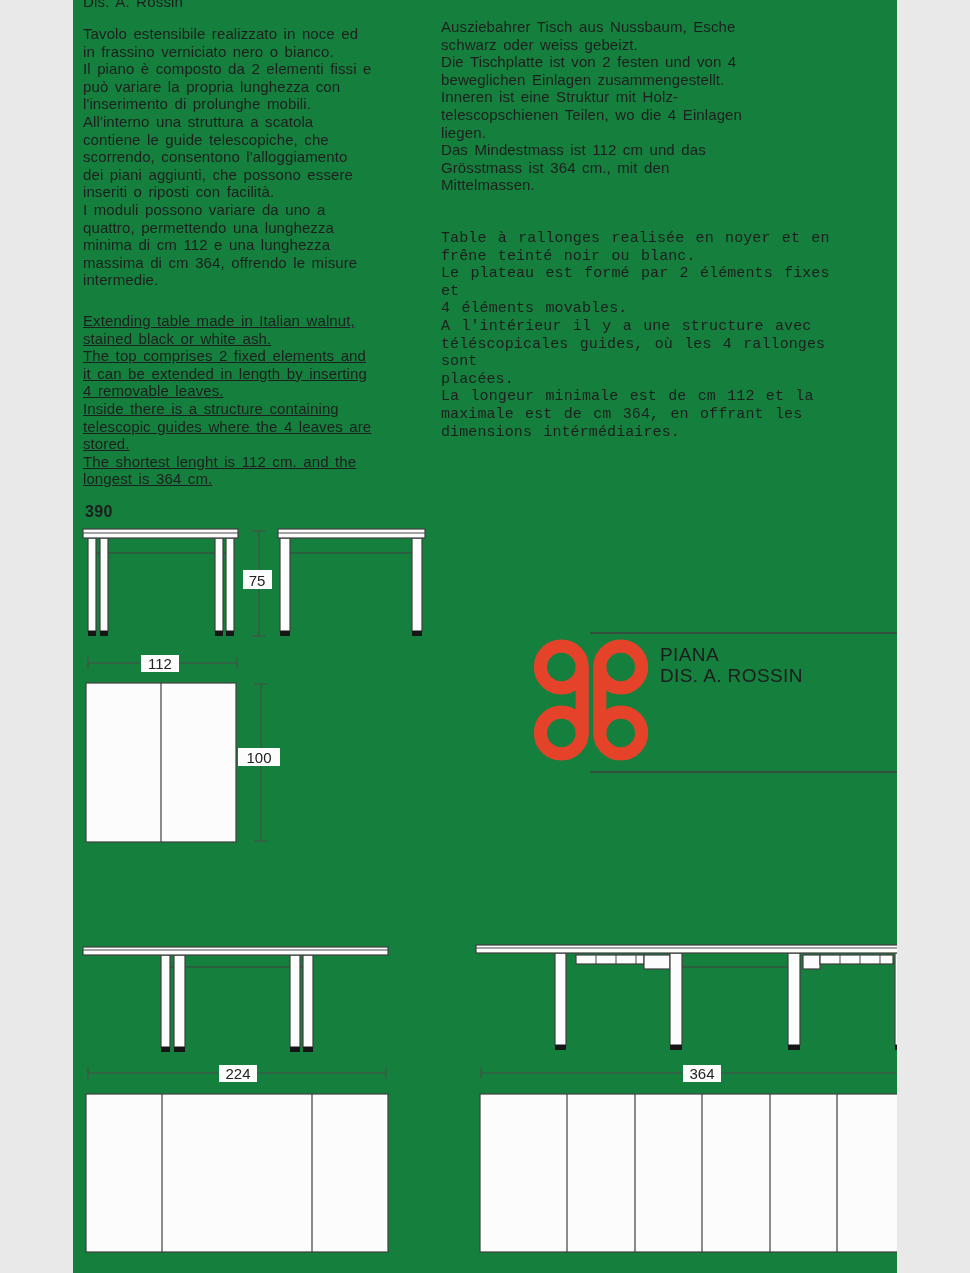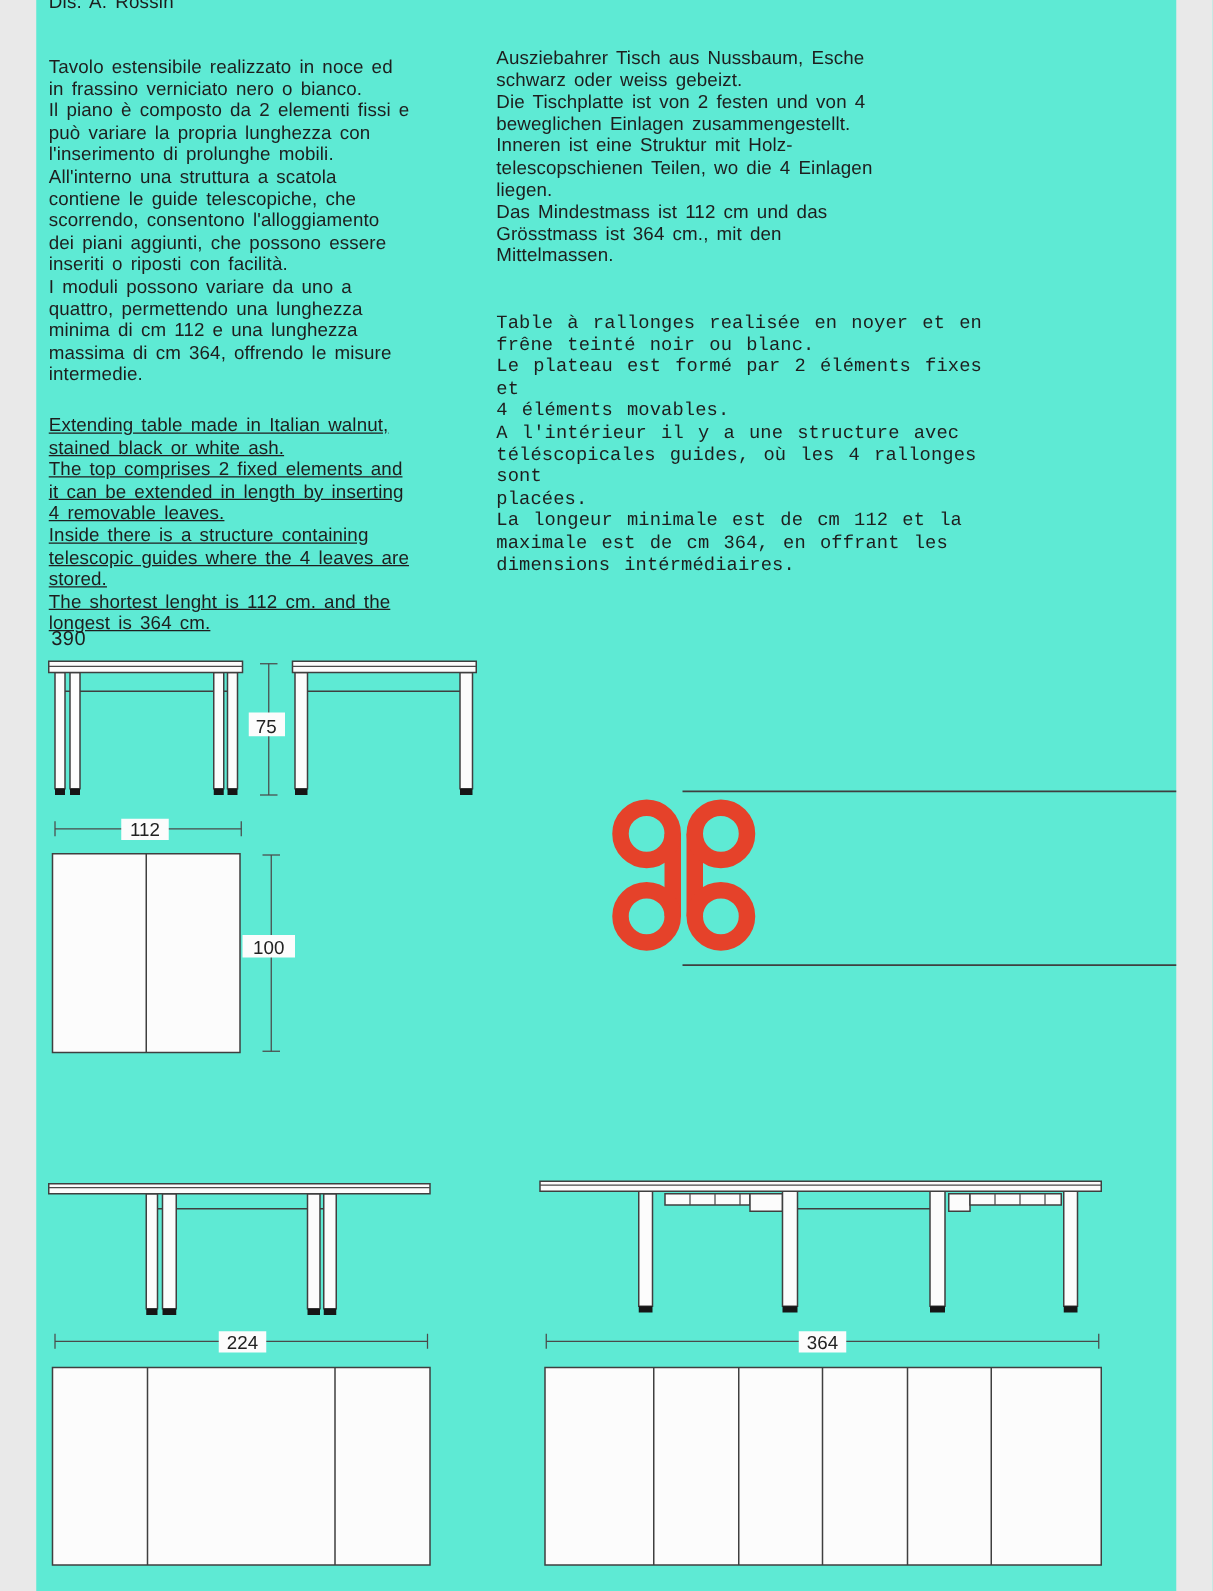--- a/index.html
+++ b/index.html
@@ -1,36 +1,35 @@
 <!DOCTYPE html>
 <html><head>
 <meta charset="utf-8">
 <style>
   html,body{margin:0;padding:0;background:#e9e9e9;}
   .sheet{
-    position:relative;width:912px;height:1273px;margin:0 auto;
-    background:#5eead4;overflow:hidden;
+    position:relative;width:824px;height:1273px;margin:0 auto;
+    background:#15803d;overflow:hidden;
     font-family:"Liberation Sans","DejaVu Sans",sans-serif;
     color:#1d1d1d;
   }
   .para{
     position:absolute;
     font-size:15px;line-height:17.6px;
     white-space:pre-line;
     letter-spacing:0.1px;word-spacing:2.2px;
     color:#1e1e1e;
-    margin-top:20px;
   }
   .page-header{
     position:absolute;left:10px;top:-7px;
     font-size:15px;letter-spacing:0.2px;word-spacing:2px;
   }
   .prodnum{
     position:absolute;left:12px;top:503px;
-    font-size:16px;font-weight:normal;letter-spacing:0.4px;
+    font-size:16px;font-weight:bold;letter-spacing:0.4px;
   }
   .brand-block{
     position:absolute;left:587px;top:644px;
     font-size:19px;line-height:21px;letter-spacing:0.4px;
     color:#1c1c1c;
   }
   svg.drawings{position:absolute;left:0;top:0;}
   .ln{stroke:#3f3f3f;stroke-width:1.2;fill:none;}
   .lnf{stroke:#3f3f3f;stroke-width:1.2;fill:#fcfcfc;}
   .thin{stroke:#4a4a4a;stroke-width:1;fill:none;}
@@ -93,20 +92,24 @@
 4 éléments movables.
 A l'intérieur il y a une structure avec
 téléscopicales guides, où les 4 rallonges sont
 placées.
 La longeur minimale est de cm 112 et la
 maximale est de cm 364, en offrant les
 dimensions intérmédiaires.</div>
 
   <div class="prodnum">390</div>
 
+  <div class="brand-block">
+    <div>PIANA</div>
+    <div>DIS. A. ROSSIN</div>
+  </div>
 
   <svg class="drawings" width="970" height="1273" viewBox="0 0 970 1273">
 
     <g>
       <line class="ln" x1="23" y1="553" x2="153" y2="553"></line>
       <rect class="lnf" x="15" y="538" width="8" height="93"></rect>
       <rect class="lnf" x="27" y="538" width="8" height="93"></rect>
       <rect class="lnf" x="142" y="538" width="8" height="93"></rect>
       <rect class="lnf" x="153" y="538" width="8" height="93"></rect>
       <rect class="foot" x="15" y="631" width="8" height="5"></rect>

